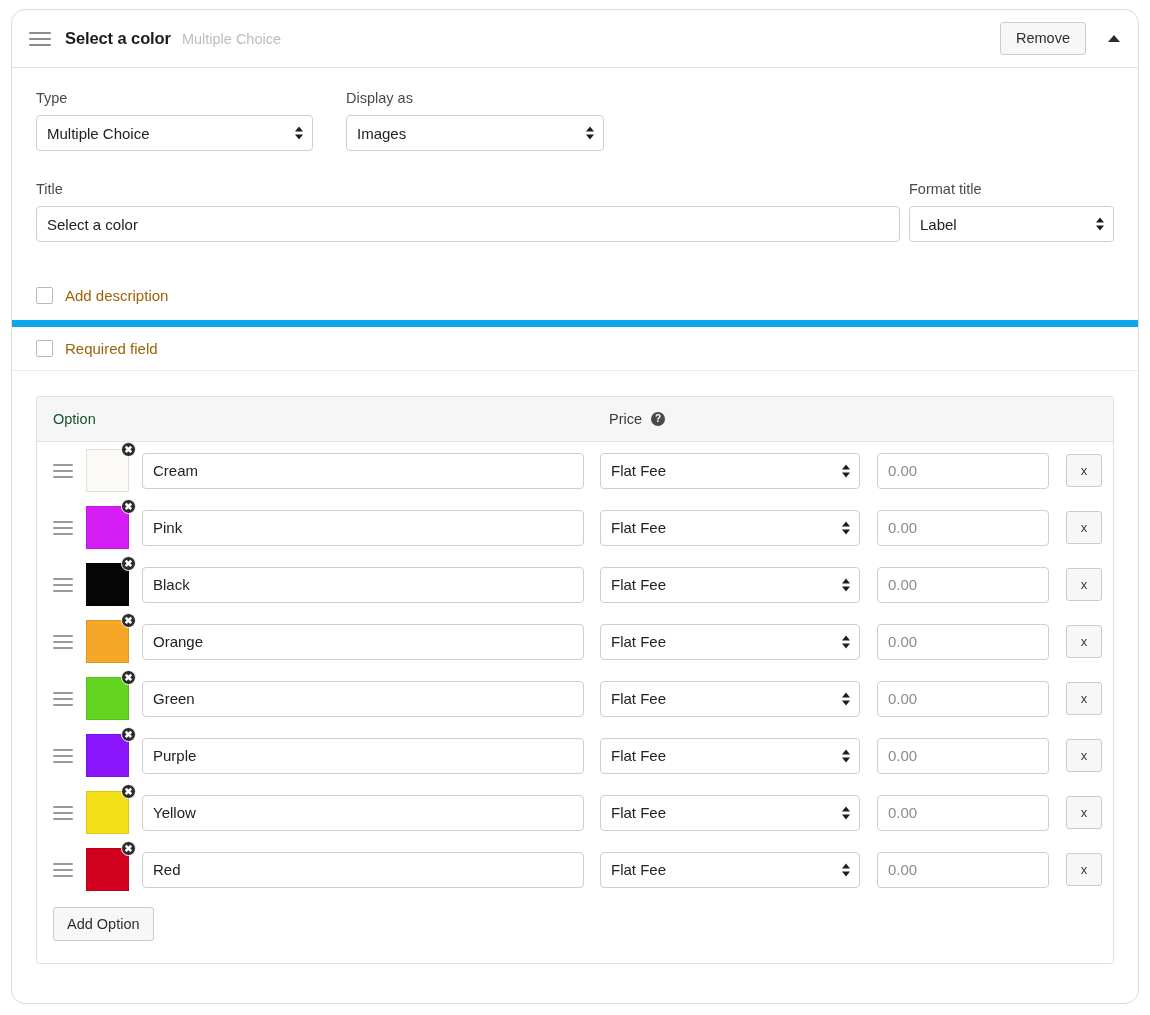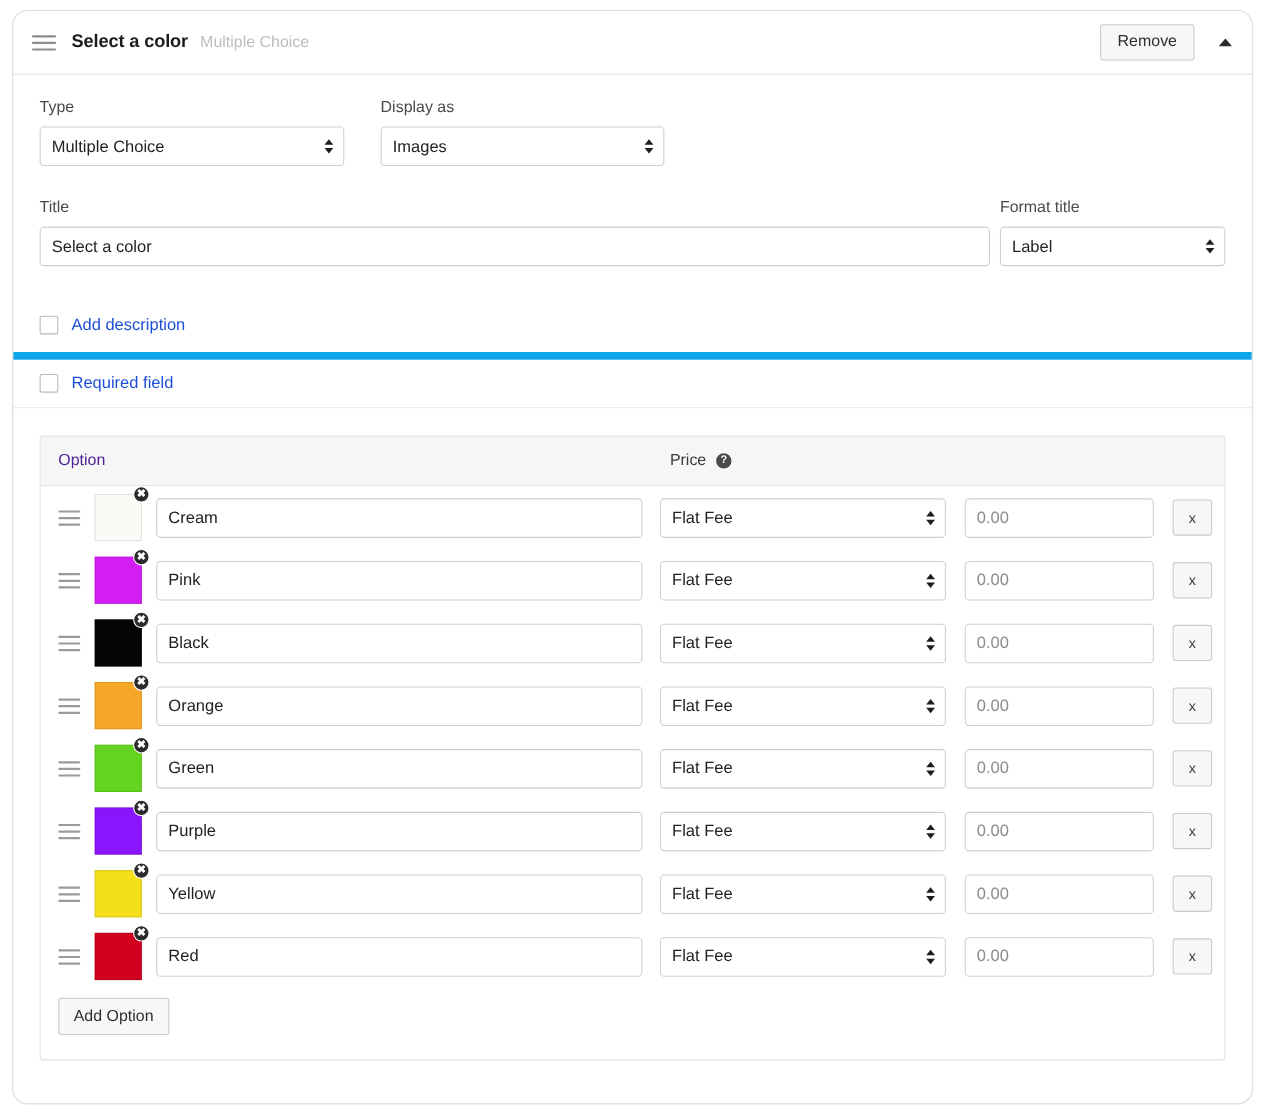--- a/index.html
+++ b/index.html
@@ -130,40 +130,40 @@
   .chk-row.first { border-top: none; margin-top: 16px; }
   .chk-box {
     width: 17px; height: 17px;
     border: 1px solid #b9b9b9;
     border-radius: 2px;
     background: #ffffff;
     margin-right: 12px;
     cursor: pointer;
     flex: none;
   }
-  .chk-label { font-size: 15px; color: #1d4ed8; }
+  .chk-label { font-size: 15px; color: #a16207; }
 
   
   .opts-wrap {
     border-top: 1px solid #ececec;
     padding: 25px 24px 0 24px;
   }
   .opts-box {
     border: 1px solid #e0e0e0;
     border-radius: 3px;
     overflow: hidden;
   }
   .opts-head {
     background: #f6f6f6;
     border-bottom: 1px solid #e3e3e3;
     height: 45px;
     display: flex; align-items: center;
     padding: 0 16px;
   }
-  .th-option { font-size: 14.5px; color: #4c1d95; width: 556px; }
+  .th-option { font-size: 14.5px; color: #14532d; width: 556px; }
   .th-price { font-size: 14.5px; color: #3b3b3b; display: flex; align-items: center; }
   .help-dot {
     margin-left: 9px;
     width: 14px; height: 14px; border-radius: 50%;
     background: #4a4a4a; color: #ffffff;
     font-size: 10px; font-weight: bold;
     display: inline-flex; align-items: center; justify-content: center;
     cursor: pointer;
     line-height: 1;
   }

